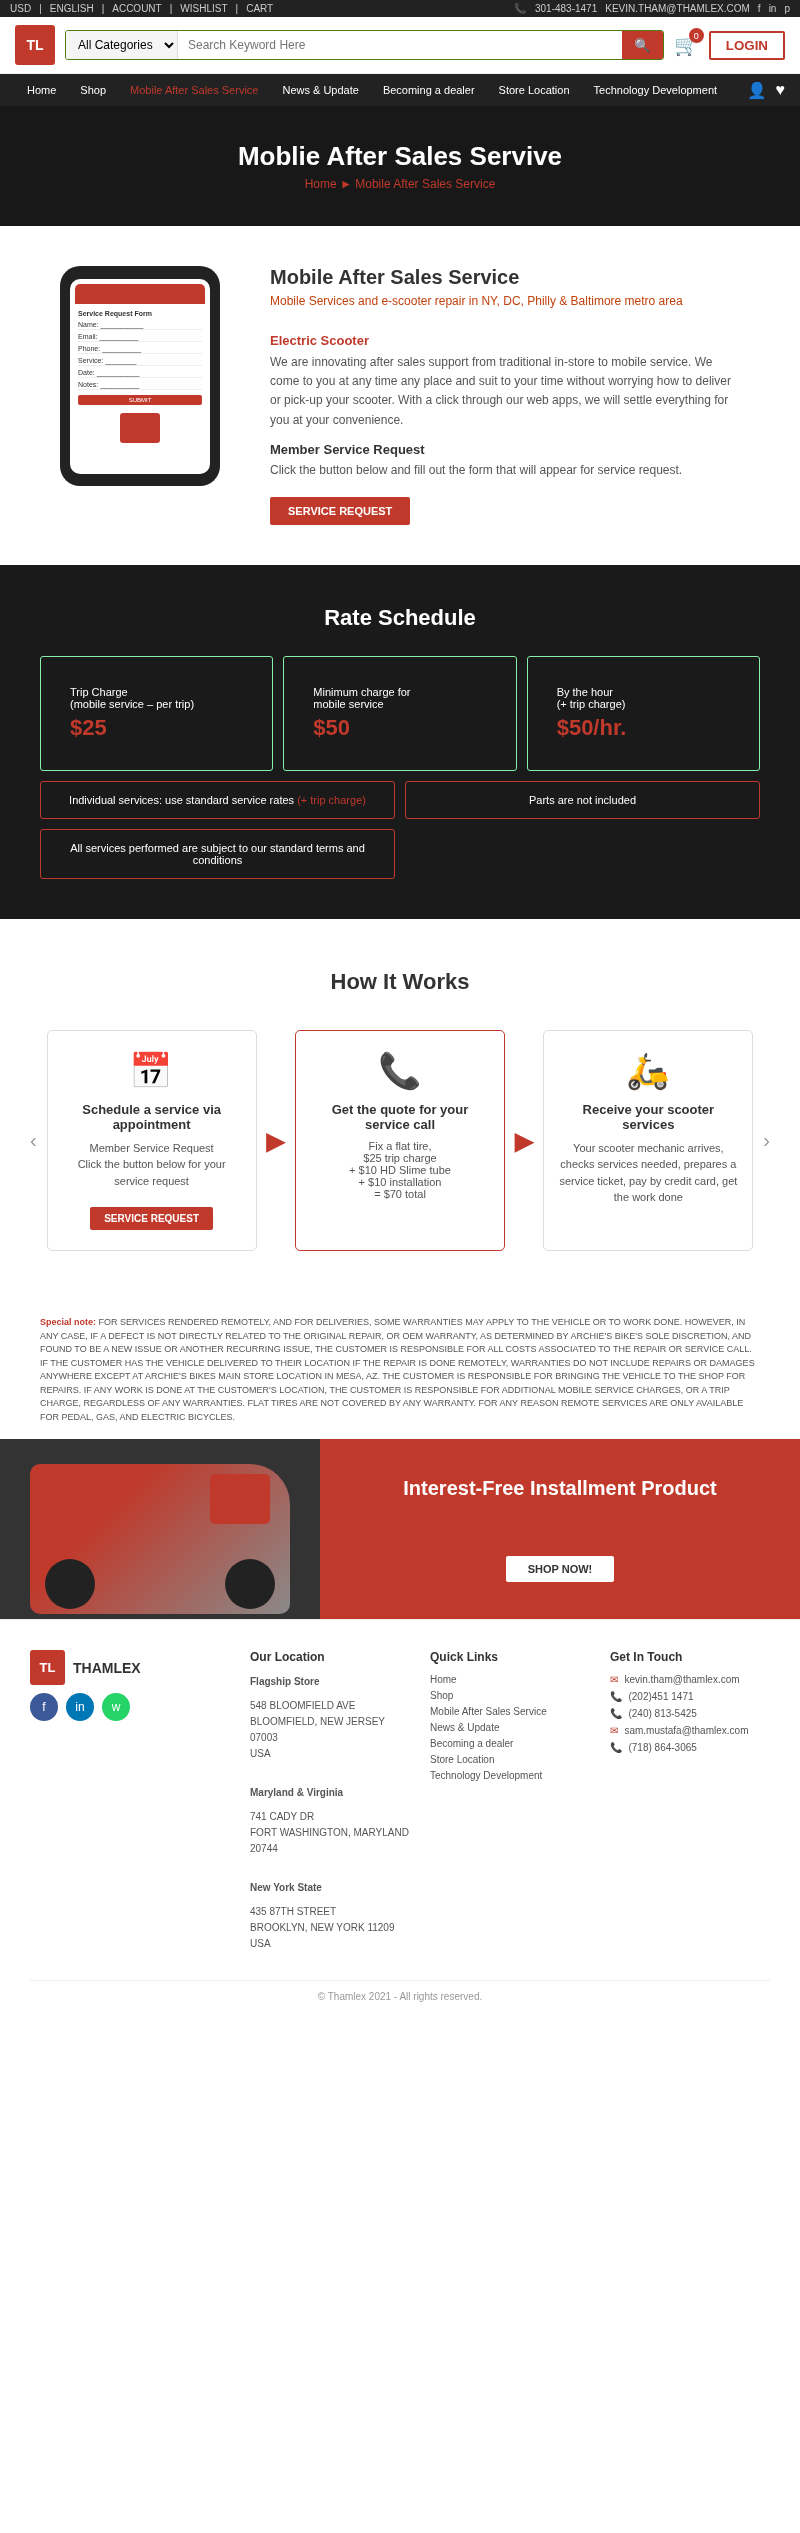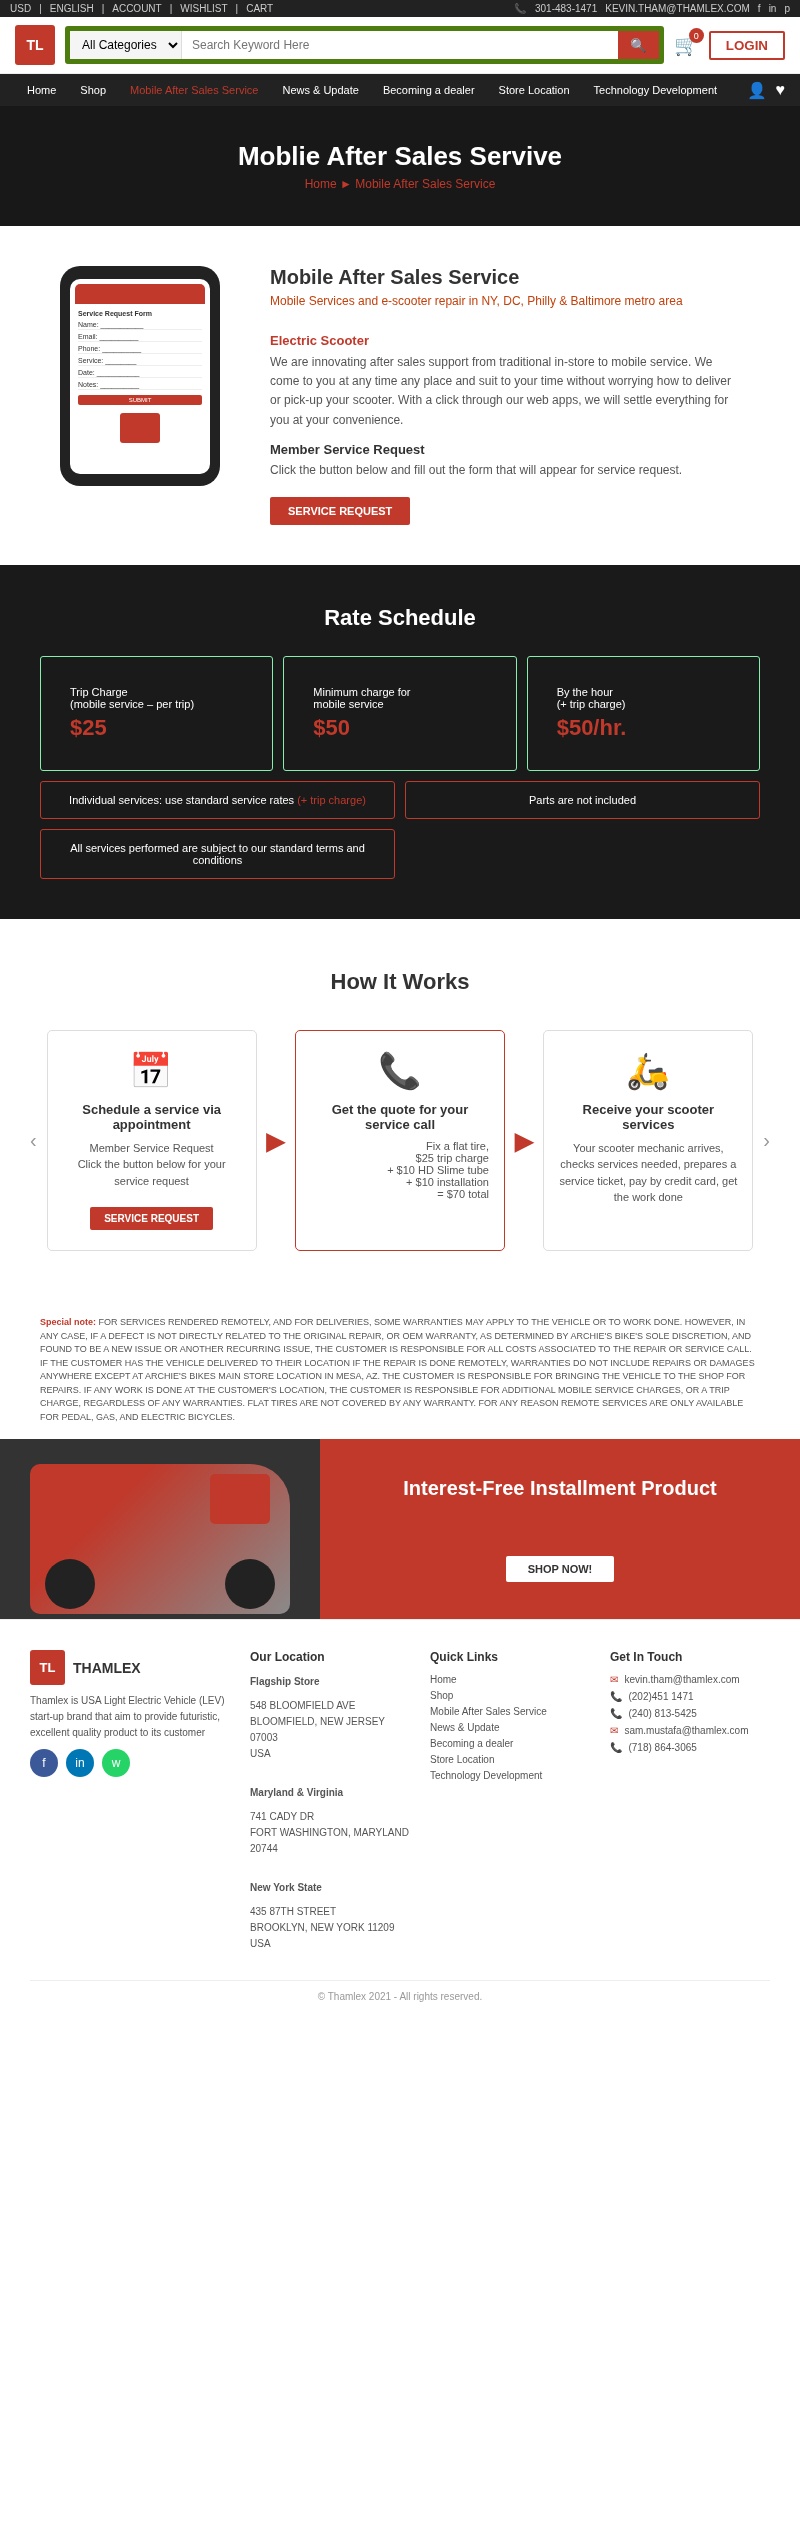--- a/index.html
+++ b/index.html
@@ -5,21 +5,21 @@
     * { margin: 0; padding: 0; box-sizing: border-box; }
     body { font-family: Arial, sans-serif; font-size: 13px; color: #333; background: #fff; width: 800px; }
 
     
     .top-bar { background: #222; color: #ccc; font-size: 10px; display: flex; justify-content: space-between; align-items: center; padding: 3px 10px; }
     .top-bar-left, .top-bar-right { display: flex; align-items: center; gap: 8px; }
 
     
     .header { display: flex; align-items: center; padding: 8px 15px; background: #fff; border-bottom: 1px solid #eee; gap: 10px; }
     .logo-box { background: #c0392b; width: 40px; height: 40px; display: flex; align-items: center; justify-content: center; color: #fff; font-weight: bold; font-size: 14px; border-radius: 3px; flex-shrink: 0; }
-    .search-area { display: flex; flex: 1; border: 5px solid #4d7c0f; border-radius: 3px; overflow: hidden; }
+    .search-area { display: flex; flex: 1; border: 1px solid #4d7c0f; border-radius: 3px; overflow: hidden; }
     .search-area select { border: none; padding: 6px 8px; background: #f5f5f5; font-size: 12px; border-right: 1px solid #ddd; }
     .search-area input { border: none; padding: 6px 10px; flex: 1; font-size: 12px; outline: none; }
     .search-btn { background: #c0392b; border: none; color: #fff; padding: 6px 12px; cursor: pointer; }
     .header-icons { display: flex; align-items: center; gap: 10px; }
     .cart-icon { position: relative; font-size: 20px; }
     .cart-badge { position: absolute; top: -5px; right: -5px; background: #c0392b; color: #fff; border-radius: 50%; width: 15px; height: 15px; font-size: 9px; display: flex; align-items: center; justify-content: center; }
     .login-btn { background: transparent; border: 2px solid #c0392b; color: #c0392b; padding: 5px 15px; cursor: pointer; font-weight: bold; border-radius: 2px; }
 
     
     .nav { background: #222; display: flex; align-items: center; padding: 0 15px; gap: 0; }
@@ -63,21 +63,21 @@
 
     
     .how-section { padding: 50px 30px; background: #fff; }
     .how-section h2 { text-align: center; font-size: 22px; font-weight: bold; margin-bottom: 35px; }
     .how-card { border: 1px solid #ddd; border-radius: 5px; padding: 20px 15px; text-align: center; position: relative; }
     .how-card.active { border-color: #c0392b; }
     .how-icon { font-size: 35px; margin-bottom: 10px; }
     .how-card h3 { font-size: 13px; font-weight: bold; margin-bottom: 8px; }
     .how-card p { font-size: 11px; color: #555; line-height: 1.5; }
     .how-card .service-btn { margin-top: 10px; font-size: 10px; padding: 6px 14px; }
-    .how-card .price-list { font-size: 11px; color: #555; text-align: right; margin-top: 5px; }
+    .how-card .price-list { font-size: 11px; color: #555; text-align: center; margin-top: 5px; }
 
     
     .disclaimer { padding: 15px 40px; font-size: 9px; color: #555; line-height: 1.5; }
     .disclaimer .red { color: #c0392b; font-weight: bold; }
 
     
     .footer { background: #fff; border-top: 1px solid #eee; padding: 30px 30px 15px; }
     .footer-grid { display: grid; grid-template-columns: 200px 1fr 1fr 1fr; gap: 20px; }
     .footer-logo-box { display: flex; align-items: center; gap: 8px; margin-bottom: 8px; }
     .footer-logo { background: #c0392b; width: 35px; height: 35px; display: flex; align-items: center; justify-content: center; color: #fff; font-weight: bold; font-size: 13px; border-radius: 3px; }
@@ -294,21 +294,20 @@
 <div class="footer">
   <div class="footer-grid">
 
     <div>
       <div class="footer-logo-box">
         <div class="footer-logo">
           <span>TL</span>
         </div>
         <span class="footer-brand">THAMLEX</span>
       </div>
-      <p>Thamlex is USA Light Electric Vehicle (LEV) start-up brand that aim to provide futuristic, excellent quality product to its customer</p>
       <div class="footer-social">
         <div class="social-icon social-fb">f</div>
         <div class="social-icon social-li">in</div>
         <div class="social-icon social-wa">w</div>
       </div>
     </div>
 
     <div>
       <h4>Our Location</h4>
       <p style="font-weight:bold; font-size:10px;">Flagship Store</p>

